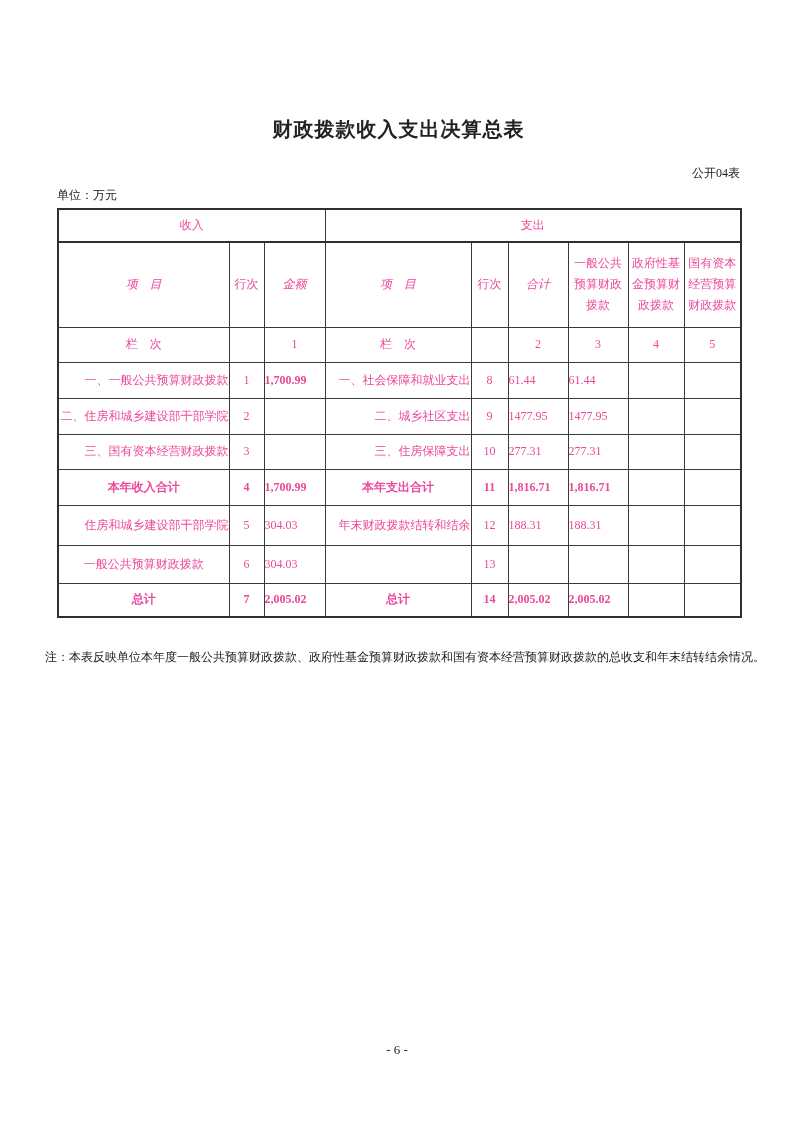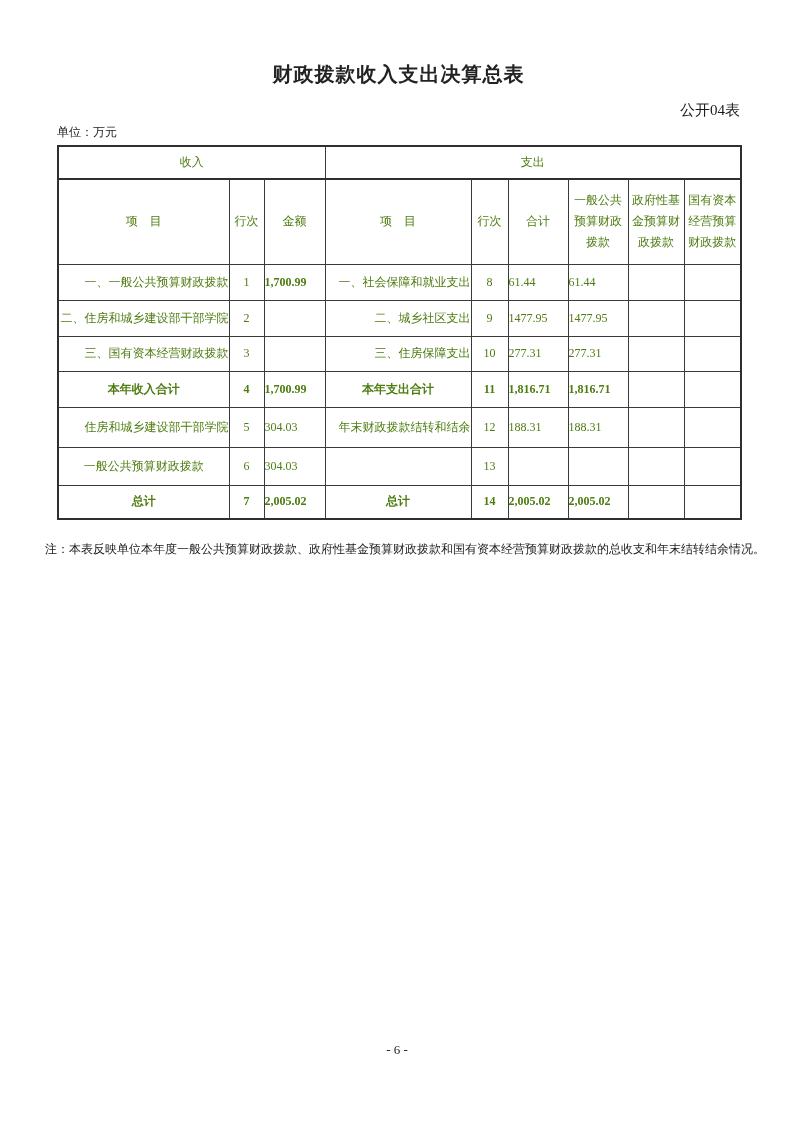--- a/index.html
+++ b/index.html
@@ -3,71 +3,71 @@
 <meta charset="utf-8">
 <style>
   html,body{margin:0;padding:0;background:#ffffff;}
   .page{
     position:relative;
     width:794px;height:1123px;
     background:#ffffff;
     font-family:"Liberation Serif","DejaVu Serif",serif;
     color:#1b1b1b;
     box-sizing:border-box;
-    padding:62px 54px 0 57px;
+    padding:117px 54px 0 57px;
     overflow:hidden;
   }
   .doc-title{
     margin:0;
     text-align:center;
     font-size:20px;
     line-height:24px;
     font-weight:700;
     letter-spacing:1px;
     font-family:"Liberation Sans","DejaVu Sans",sans-serif;
     color:#222222;
   }
   .form-code{
-    margin-top:17px;
+    margin-top:25px;
     text-align:right;
-    font-size:15px;
+    font-size:12px;
     line-height:14px;
   }
   .meta-row{
     margin-top:8px;
     display:flex;
     justify-content:space-between;
     font-size:12px;
     line-height:15px;
   }
   table.fiscal{
     margin-top:5px;
     width:683px;
     border-collapse:collapse;
     table-layout:fixed;
     font-size:12px;
-    color:#4d7c0f;
+    color:#ec4899;
     border:2px solid #2f2f2f;
   }
   table.fiscal td{
     border:1px solid #3a3a3a;
     overflow:hidden;
     padding:0;
     vertical-align:middle;
   }
   tr.section-row td{border-bottom:2px solid #2f2f2f;}
   td.c{text-align:center;}
   td.l{text-align:right;padding-left:8px;padding-right:2px;}
   td.n{text-align:left;padding-right:7px;}
   td.b,tr.bold-row td{font-weight:700;}
-  td.hdr{text-align:center;line-height:21px;}
+  td.hdr{text-align:center;line-height:21px;font-style:italic;}
   td.squeeze{padding-left:10px;padding-right:10px;text-align:center;line-height:21px;}
   td.wrapnarrow{padding-right:14px;line-height:17px;}
   .note{
-    margin-top:22px;
+    margin-top:32px;
     margin-left:-12px;
     font-size:12px;
     line-height:15px;
     white-space:nowrap;
   }
   .page-number{
     position:absolute;
     top:1042px;
     left:0;
     width:794px;
@@ -109,20 +109,31 @@
         <td class="hdr">项　目</td>
         <td class="squeeze">行次</td>
         <td class="hdr">金额</td>
         <td class="hdr">项　目</td>
         <td class="squeeze">行次</td>
         <td class="hdr">合计</td>
         <td class="squeeze">一般公共预算财政拨款</td>
         <td class="squeeze">政府性基金预算财政拨款</td>
         <td class="squeeze">国有资本经营预算财政拨款</td>
       </tr>
+      <tr style="height:35px">
+        <td class="c">栏　次</td>
+        <td class="c"></td>
+        <td class="c">1</td>
+        <td class="c">栏　次</td>
+        <td class="c"></td>
+        <td class="c">2</td>
+        <td class="c">3</td>
+        <td class="c">4</td>
+        <td class="c">5</td>
+      </tr>
 
       <tr style="height:36px">
         <td class="l">一、一般公共预算财政拨款</td>
         <td class="c">1</td>
         <td class="n b">1,700.99</td>
         <td class="l">一、社会保障和就业支出</td>
         <td class="c">8</td>
         <td class="n">61.44</td>
         <td class="n">61.44</td>
         <td class="n"></td>

